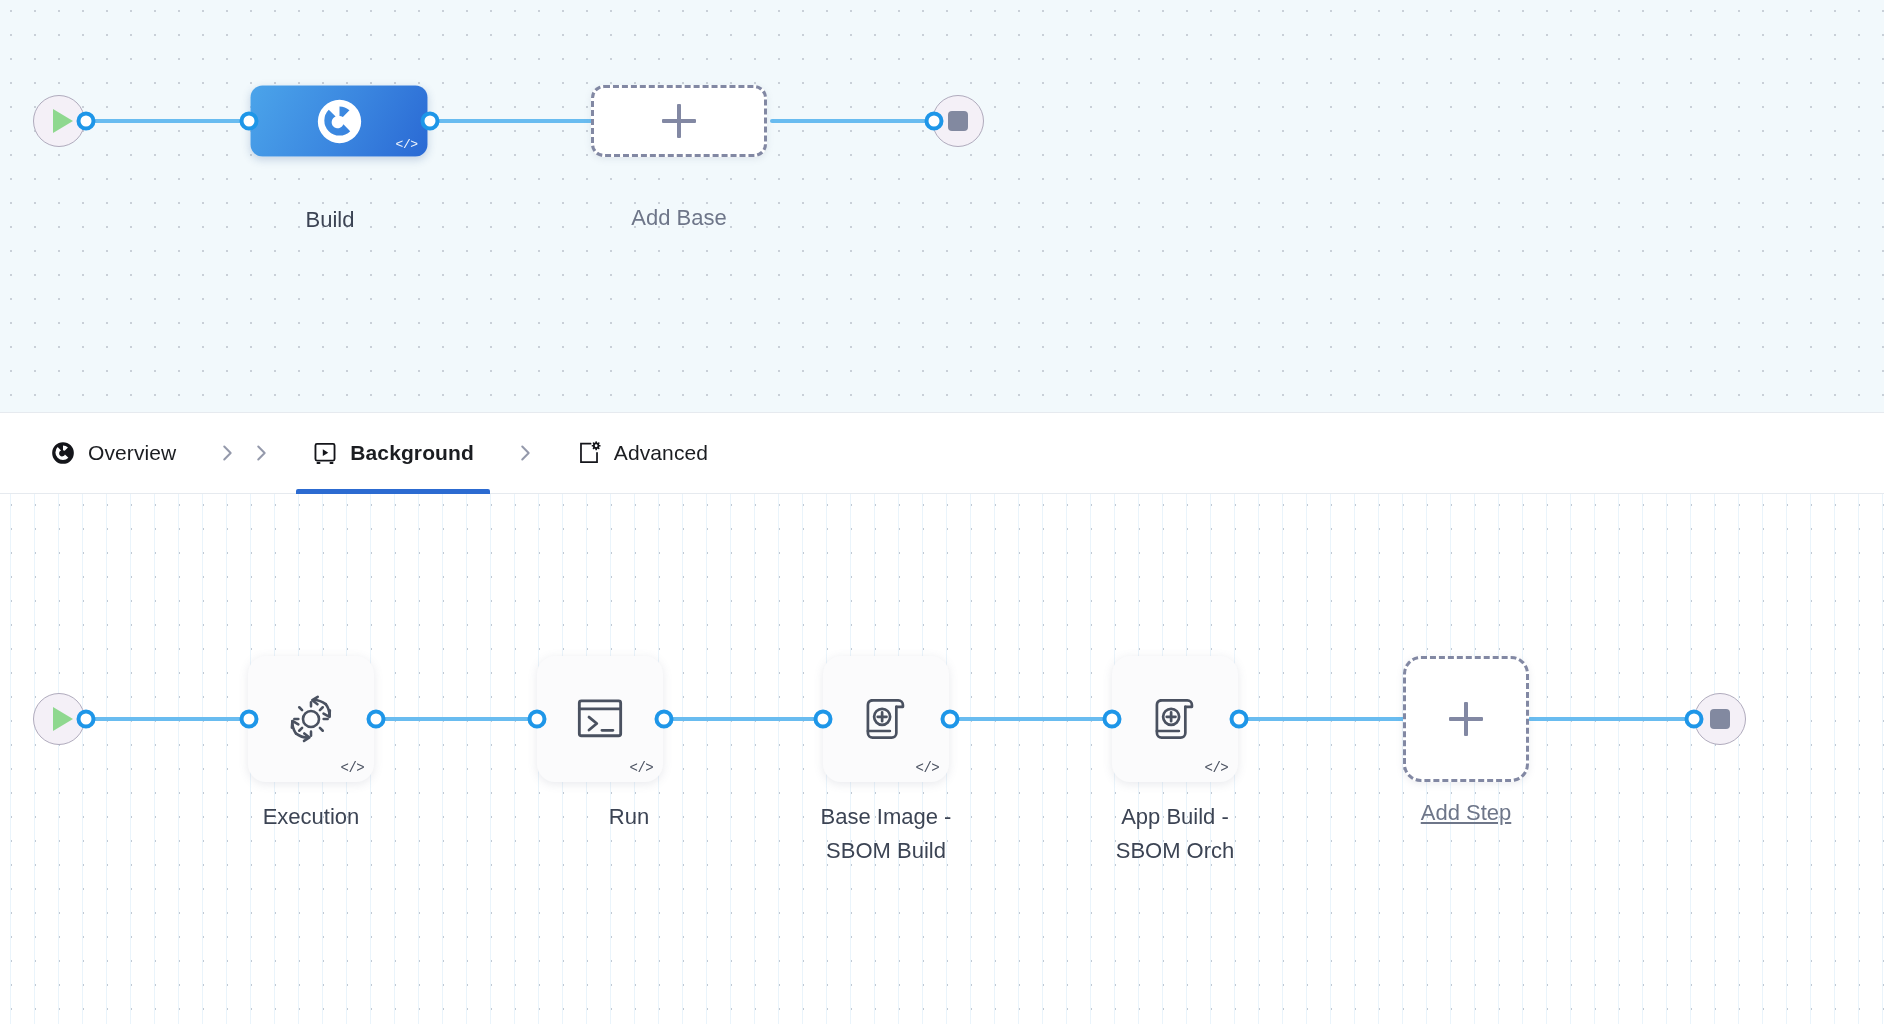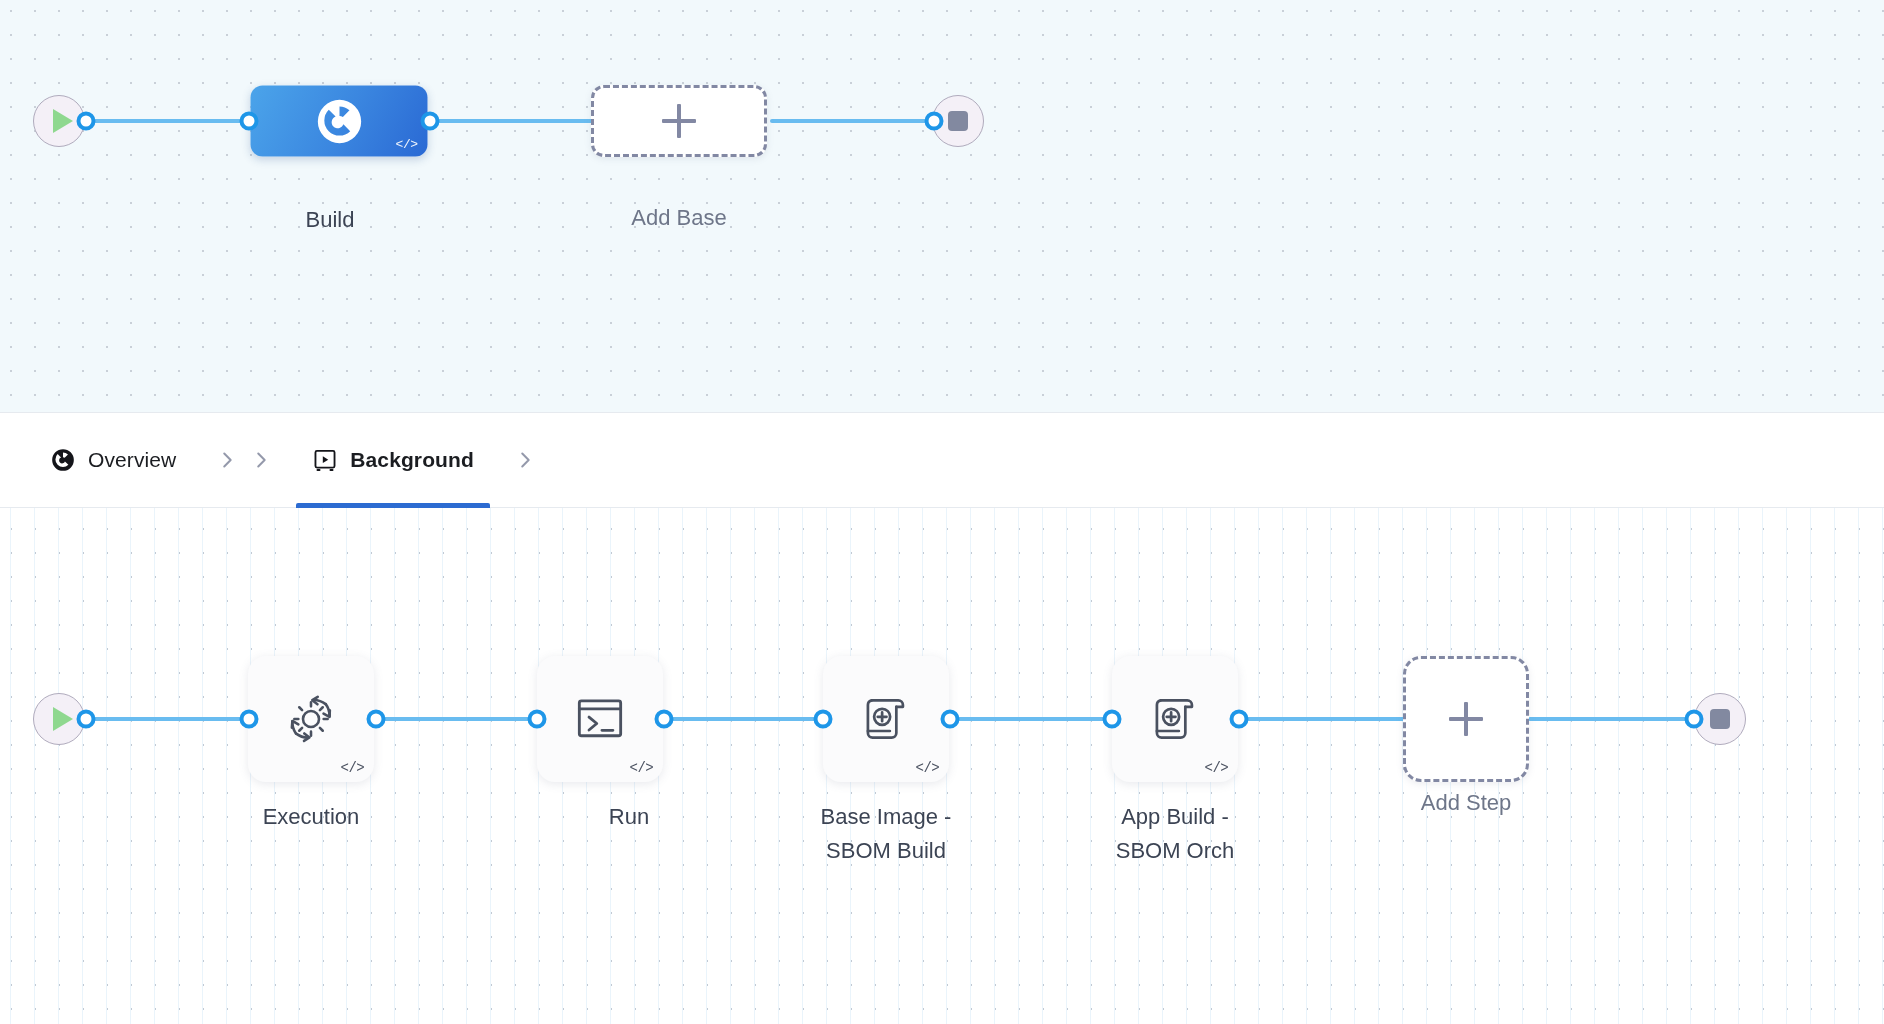--- a/index.html
+++ b/index.html
@@ -30,21 +30,21 @@
     background-color: #ffffff;
     background-image:
       linear-gradient(to right, #eaf4fb 1px, transparent 1px),
       radial-gradient(circle at 1px 1px, #c2cad4 1.3px, transparent 1.4px);
     background-size: 24px 100%, 24px 24px;
     background-position: 10px 0, 10px 10px;
   }
 
   
   #tabbar {
-    position: absolute; left: 0; right: 0; top: 412px; height: 96px;
+    position: absolute; left: 0; right: 0; top: 412px; height: 82px;
     background: #ffffff;
     border-top: 1px solid #e6eaef;
     border-bottom: 1px solid #e6eaef;
     display: flex; align-items: center;
     padding-left: 16px;
     z-index: 5;
   }
   .tab {
     display: flex; align-items: center; gap: 12px;
     height: 100%;
@@ -226,20 +226,28 @@
       </svg>
       <span class="tab-label">Background</span>
     </div>
 
     <span class="chev">
       <svg width="22" height="22" viewBox="0 0 24 24" fill="none" stroke="#9499ab" stroke-width="2.2" stroke-linecap="round" stroke-linejoin="round">
           <polyline points="9 5 16 12 9 19"></polyline>
         </svg>
     </span>
 
+    <div class="tab">
+      <svg class="tab-ico" viewBox="0 0 24 24" fill="none" stroke="#14151a" stroke-width="1.6" stroke-linecap="round">
+        <path d="M13.5 3.4H4.6v17h14.8v-8.6"></path>
+        <circle cx="18.6" cy="5.3" r="2.1"></circle>
+        <path d="M18.6 1.9v.9M18.6 7.8v.9M15.2 5.3h.9M21.1 5.3h.9M16.2 2.9l.6.6M20.4 7.1l.6.6M21 2.9l-.6.6M16.8 7.1l-.6.6"></path>
+      </svg>
+      <span class="tab-label">Advanced</span>
+    </div>
   </div>
 
   <div class="canvas" id="step-canvas">
 
     <div class="wire" style="left:78px;  top:223px; width:182px;"></div>
     <div class="wire" style="left:370px; top:223px; width:172px;"></div>
     <div class="wire" style="left:654px; top:223px; width:182px;"></div>
     <div class="wire" style="left:944px; top:223px; width:178px;"></div>
     <div class="wire" style="left:1230px;top:223px; width:180px;"></div>
     <div class="wire" style="left:1528px;top:223px; width:180px;"></div>
@@ -306,21 +314,21 @@
       <span class="code-badge">&lt;/&gt;</span>
     </div>
     <div class="port" style="left:1112px; top:225px;"></div>
     <div class="port" style="left:1239px; top:225px;"></div>
     <div class="caption" style="left:1175px; top:306px;">App Build -
 SBOM Orch</div>
 
     <div class="add-node step" style="left:1466px; top:225px;">
       <span class="plus"></span>
     </div>
-    <div class="caption muted" style="left:1466px; top:292px;">Add Step</div>
+    <div class="caption muted" style="left:1466px; top:302px;text-decoration:underline;">Add Step</div>
 
     <div class="port" style="left:1694px; top:225px;"></div>
     <div class="endcap" style="left:1720px; top:225px;">
       <span class="stop-sq"></span>
     </div>
   </div>
 
 </div>
 
 </body></html>

